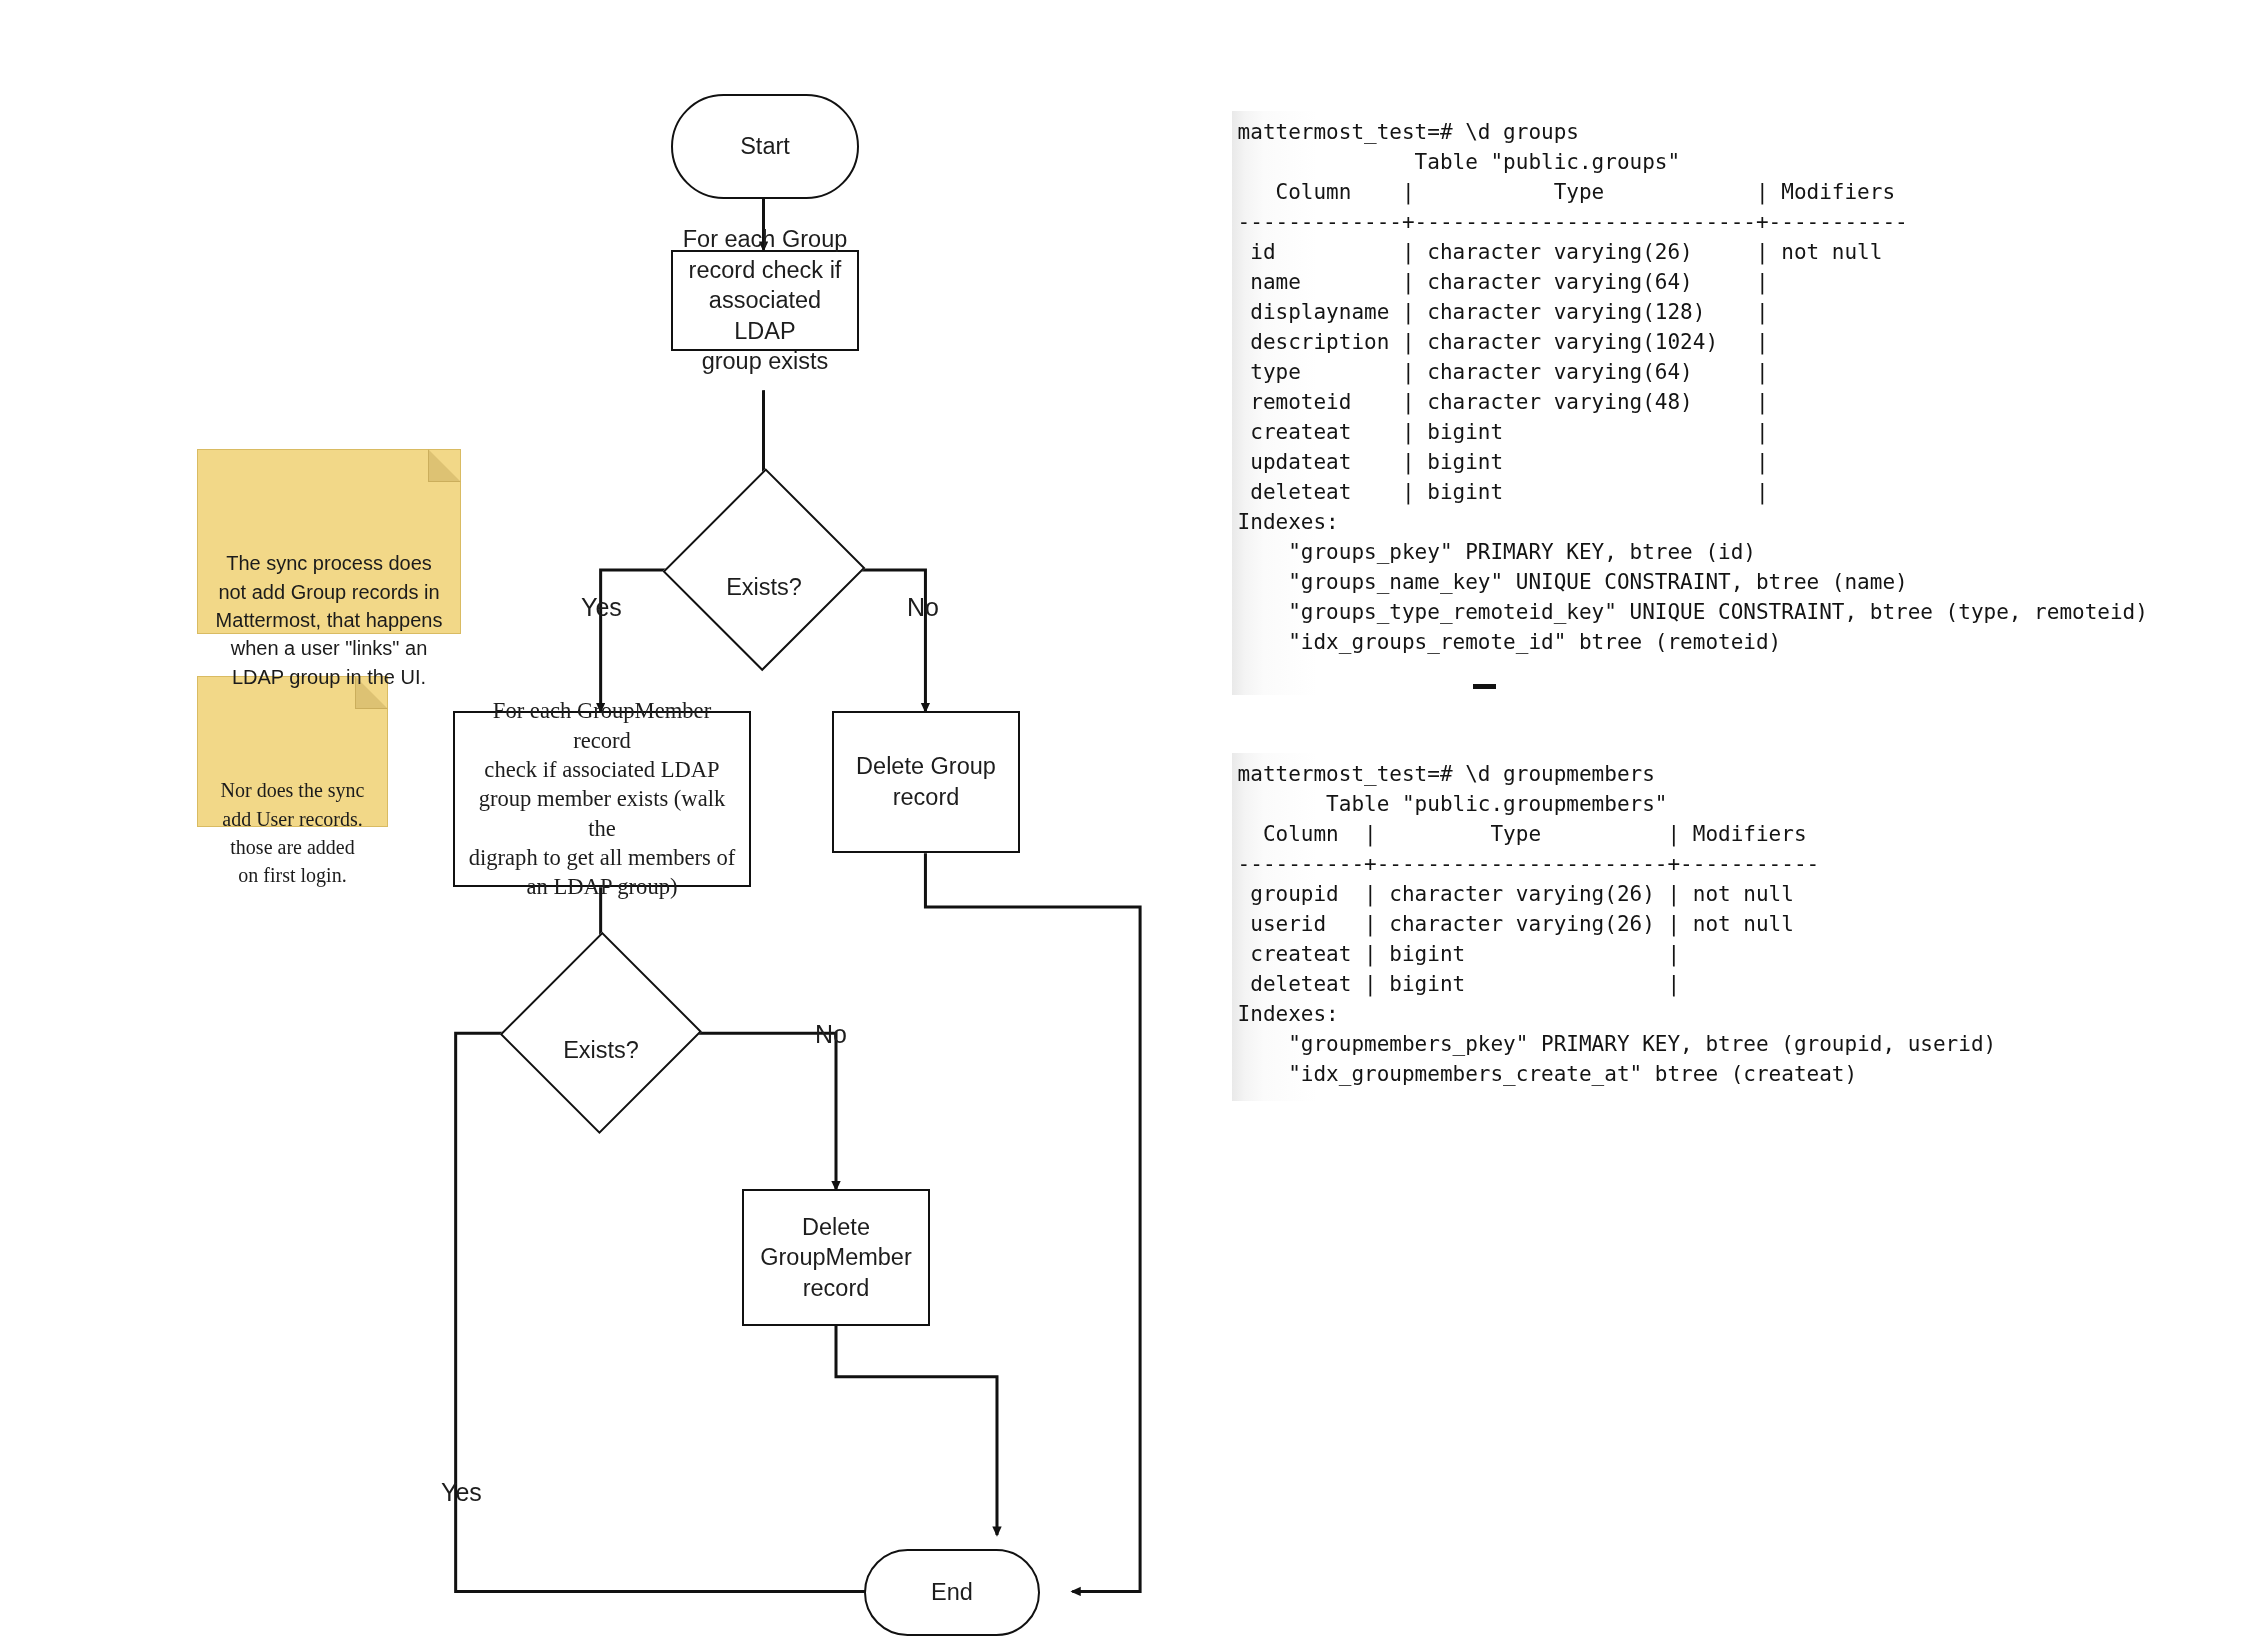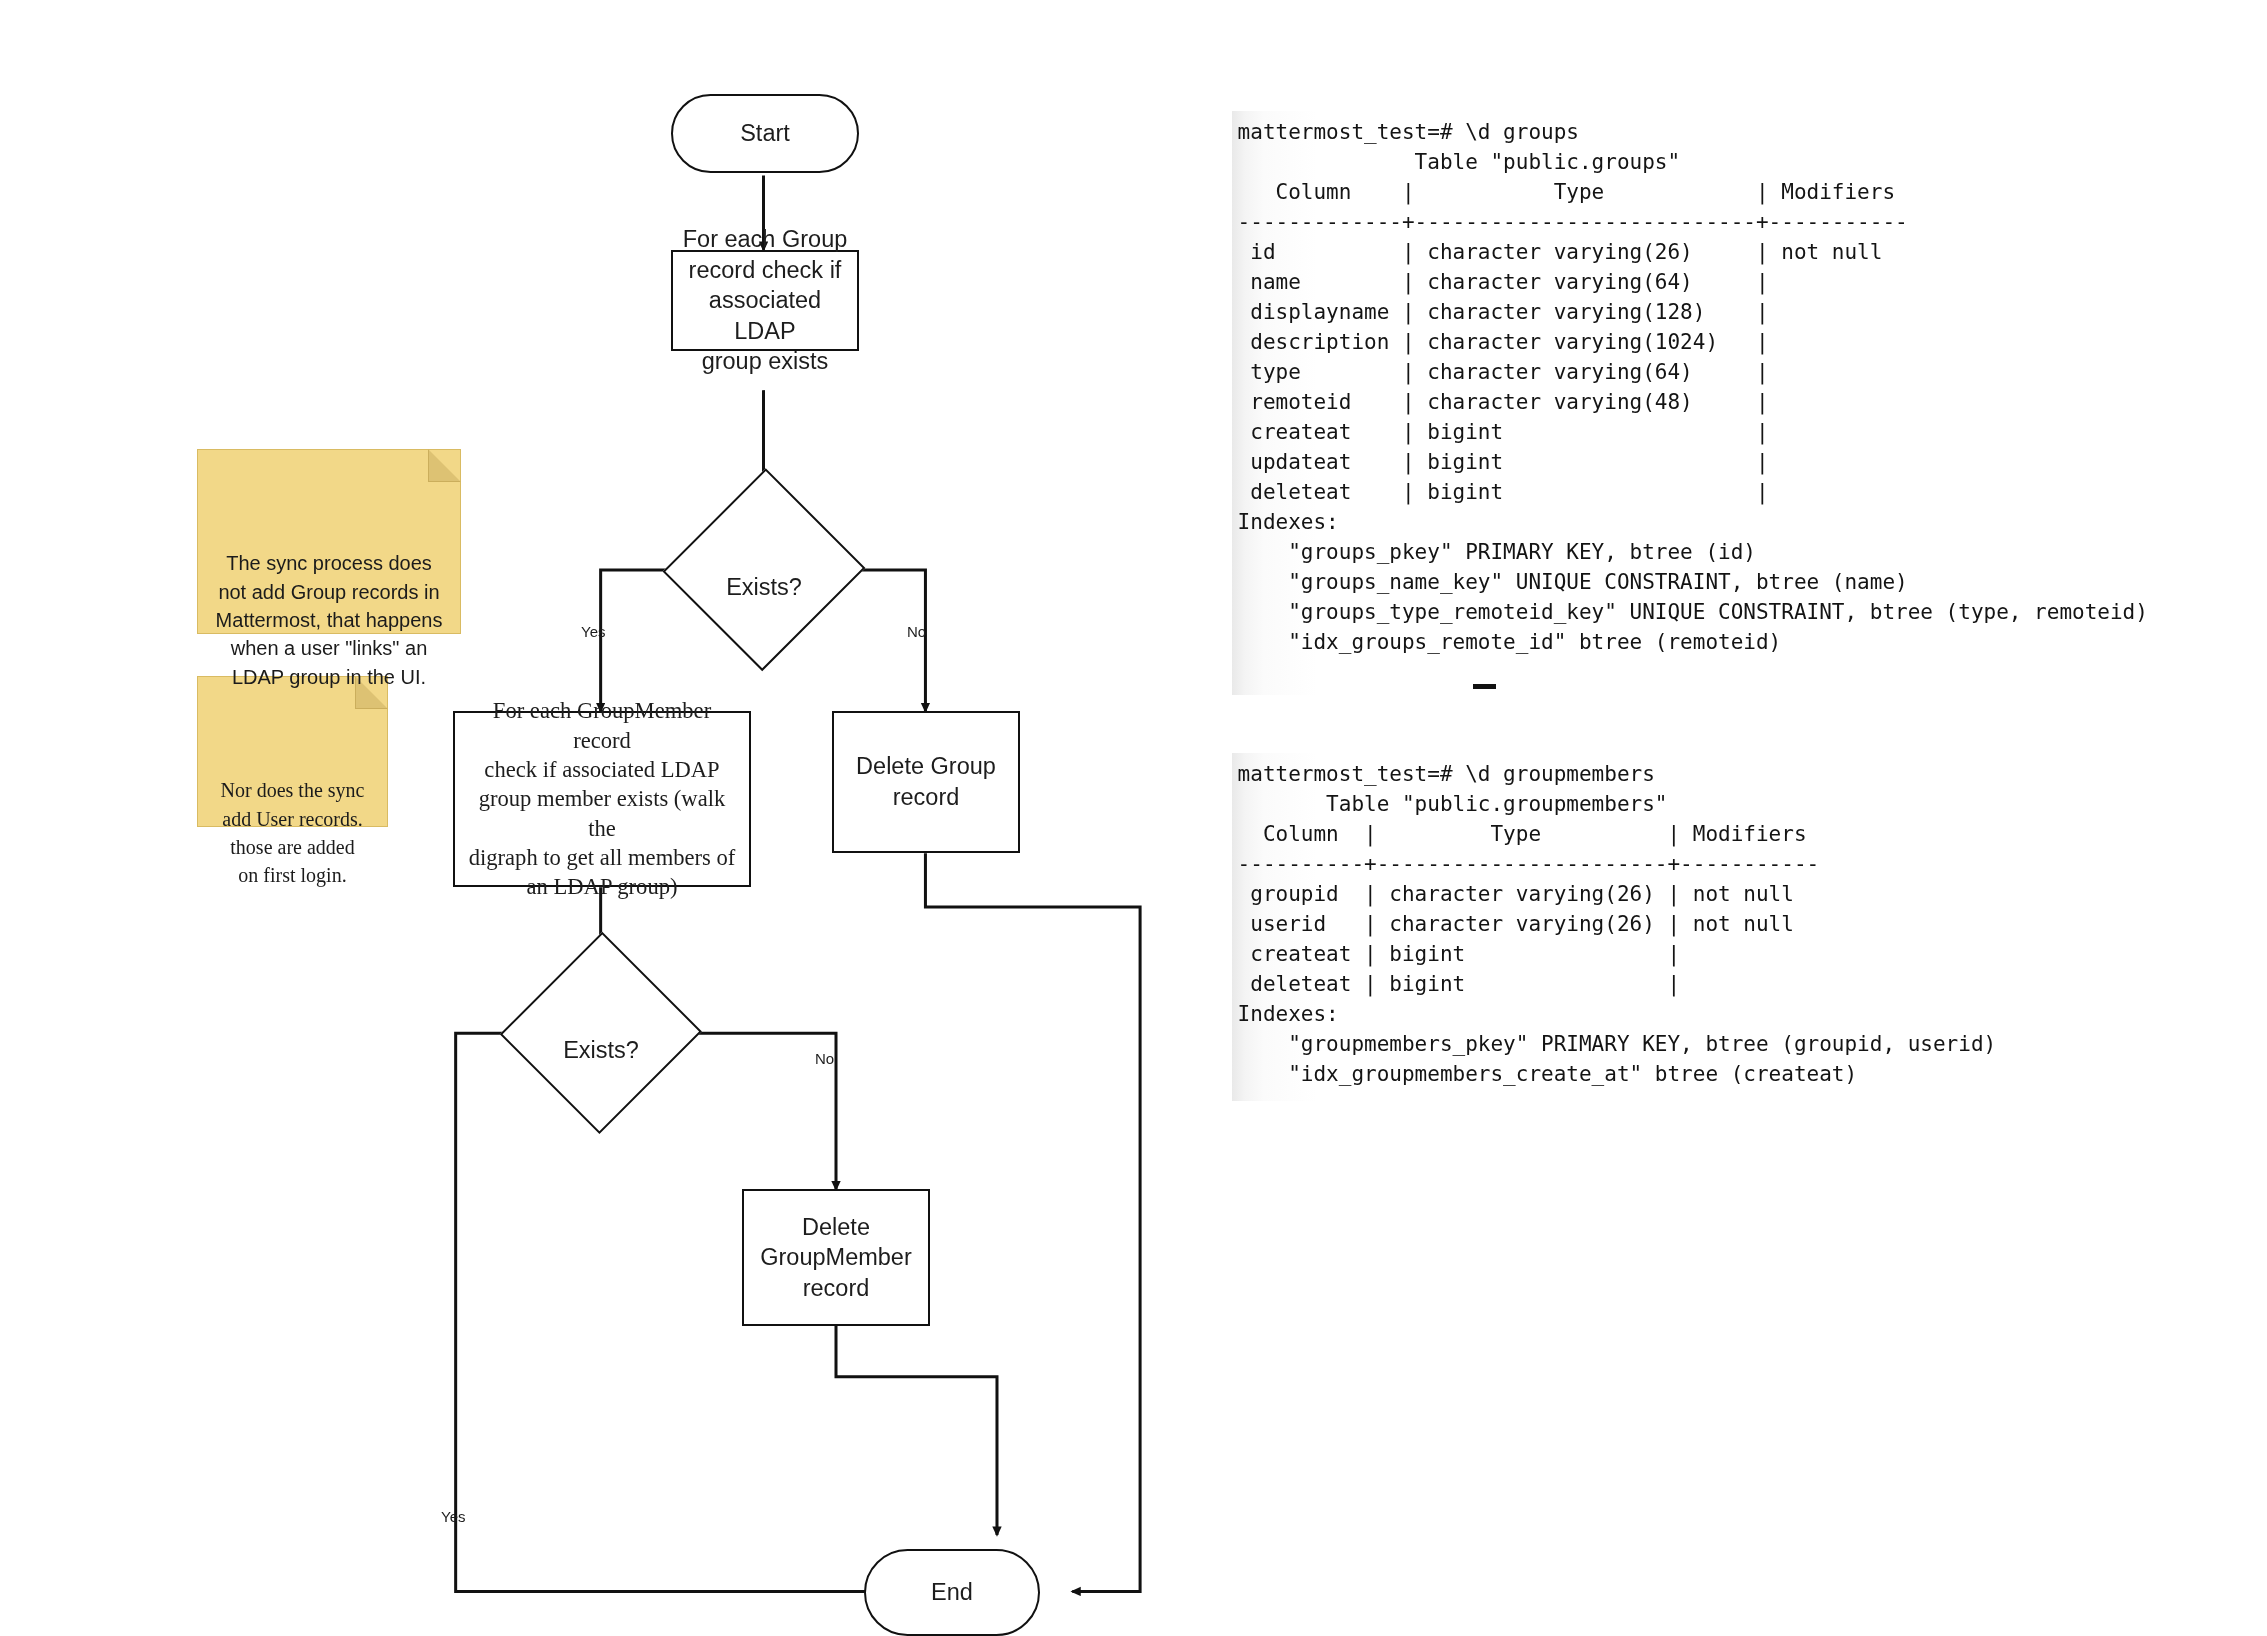--- a/index.html
+++ b/index.html
@@ -85,24 +85,23 @@
   }
   .node-decision .node-label {
     position: relative;
     z-index: 2;
     margin-top: 36px;
   }
 
   
   .edge-label {
     position: absolute;
-    font-size: 15px;
+    font-size: 25px;
     color: #1d1d1d;
     white-space: nowrap;
-    margin-top: 30px;
   }
 
   
   .note {
     position: absolute;
     box-sizing: border-box;
     font-size: 20px;
     line-height: 1.42;
     text-align: center;
     color: #1b1b1b;
@@ -181,21 +180,21 @@
       <path d="M733,1097 L888,1097 L888,1263" marker-end="url(#arrow)"></path>
 
       <path d="M543,1097 L484,1097 L484,1690 L952,1690" marker-end="url(#arrow)"></path>
 
       <path d="M888,1408 L888,1462 L1059,1462 L1059,1630" marker-end="url(#arrow)"></path>
 
       <path d="M983,906 L983,963 L1211,963 L1211,1690 L1139,1690" marker-end="url(#arrow)"></path>
     </g>
   </svg>
 
-  <div class="node node-terminator" style="left:671px; top:94px; width:188px; height:79px;">
+  <div class="node node-terminator" style="left:671px; top:94px; width:188px; height:105px;">
     <span class="node-label">Start</span>
   </div>
 
   <div class="node node-process" style="left:671px; top:250px; width:188px; height:101px;">
     <span class="node-label">For each Group
 record check if
 associated LDAP
 group exists</span>
   </div>
 

